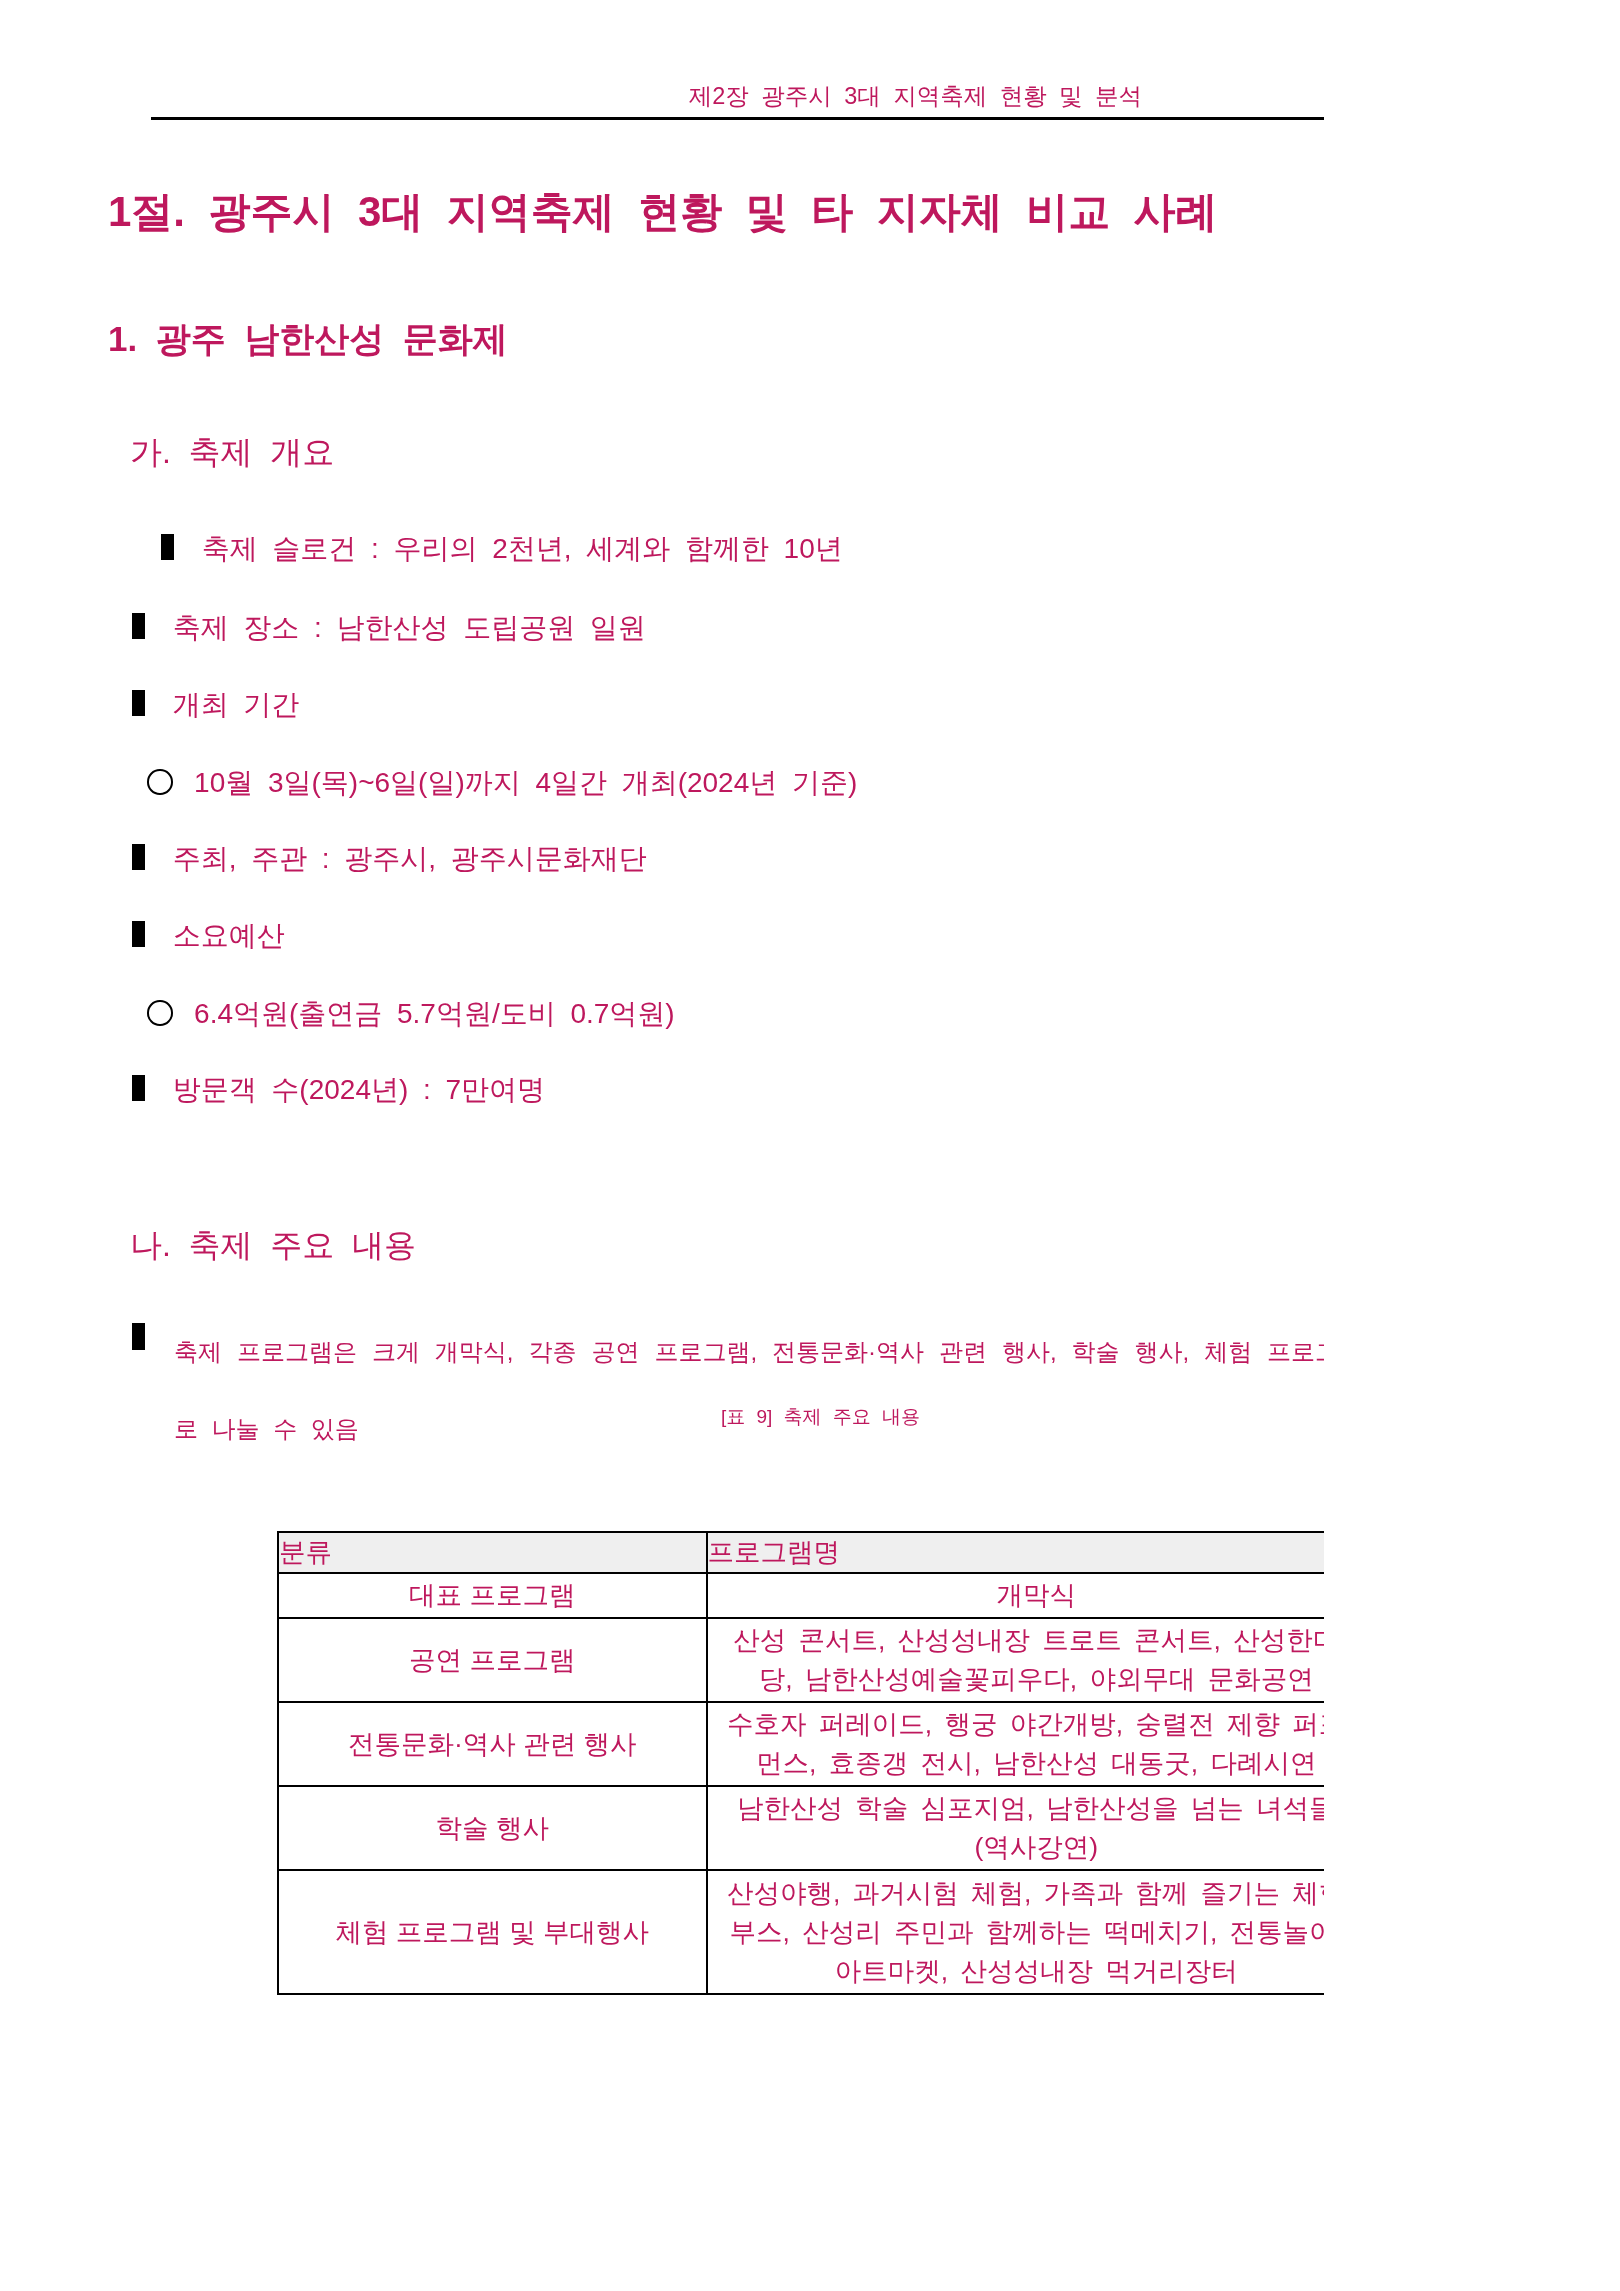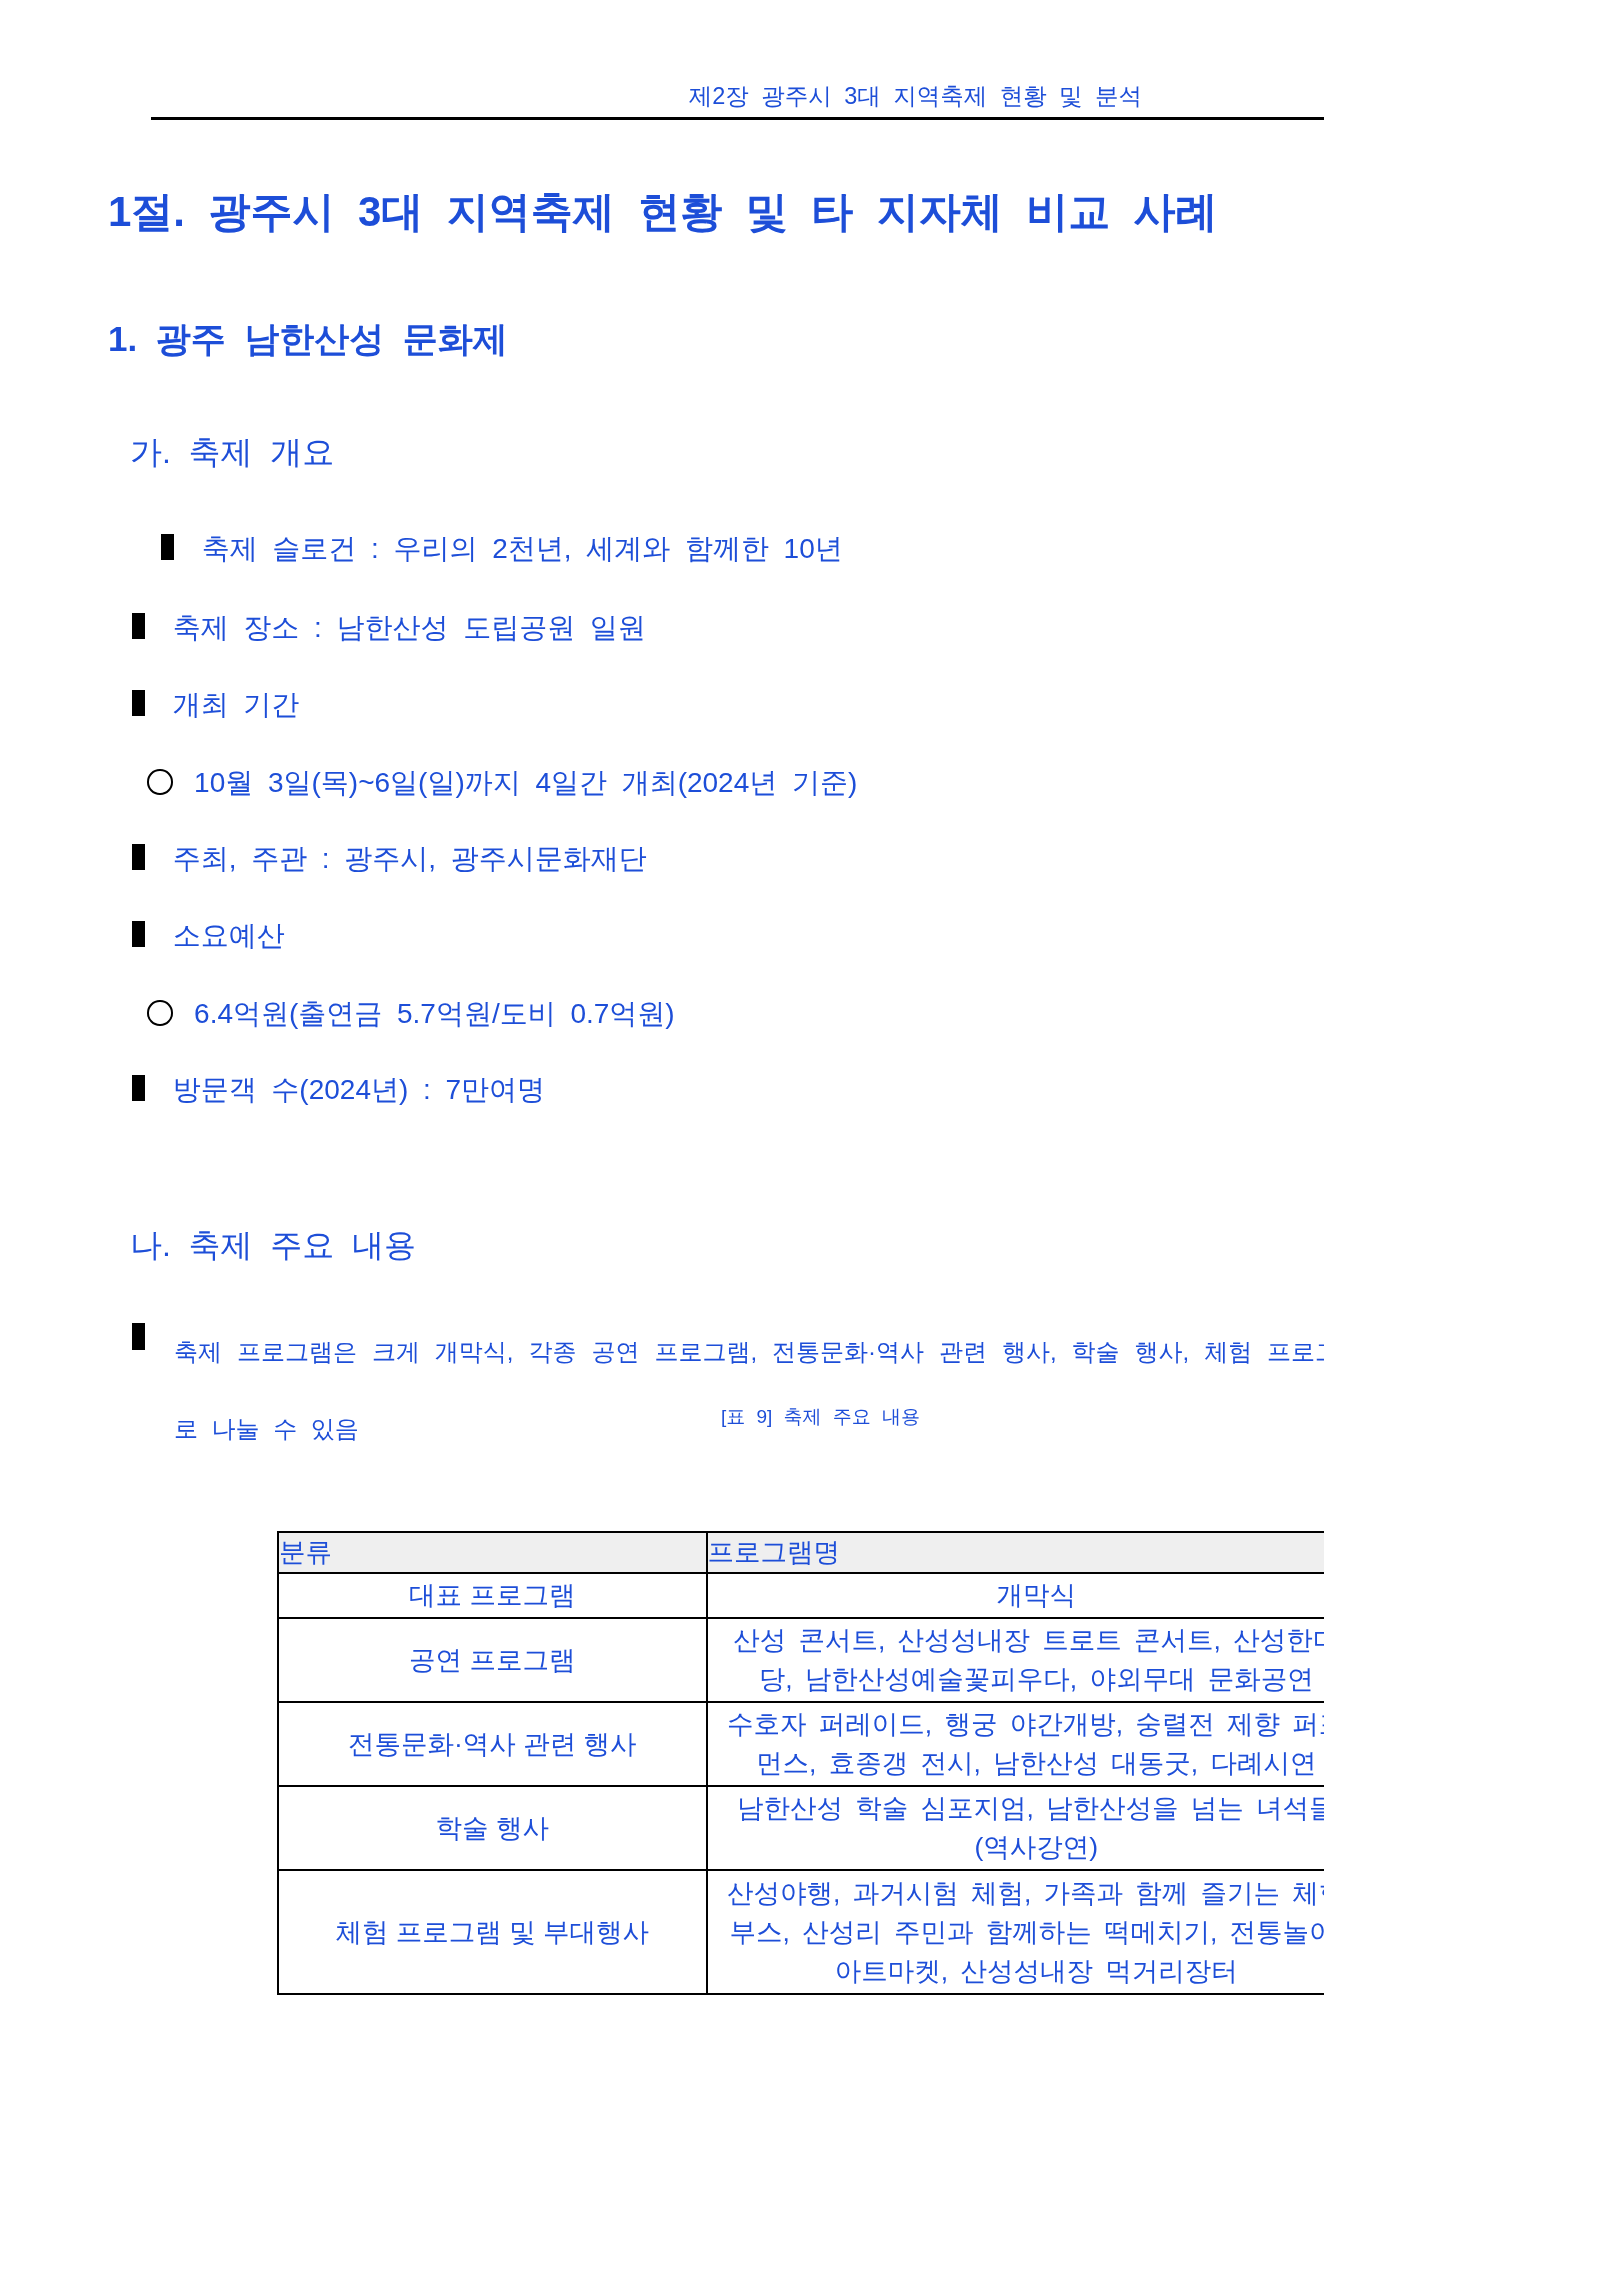--- a/index.html
+++ b/index.html
@@ -1,21 +1,21 @@
 <!DOCTYPE html>
 <html><head>
 <meta charset="utf-8">
 <style>
   html,body{margin:0;padding:0;background:#fff;}
   .page{
     position:relative;
     width:1324px;height:2292px;
     background:#ffffff;
     font-family:"Liberation Sans","DejaVu Sans",sans-serif;
-    color:#1d4ed8;
+    color:#be185d;
     overflow:hidden;
   }
   
   .hdr-text{
     position:absolute; top:80px; right:182px;
     font-size:23.5px; letter-spacing:0px; word-spacing:5.9px;
     white-space:nowrap;
   }
   .hdr-bar{
     position:absolute; left:1448px; top:75px;

